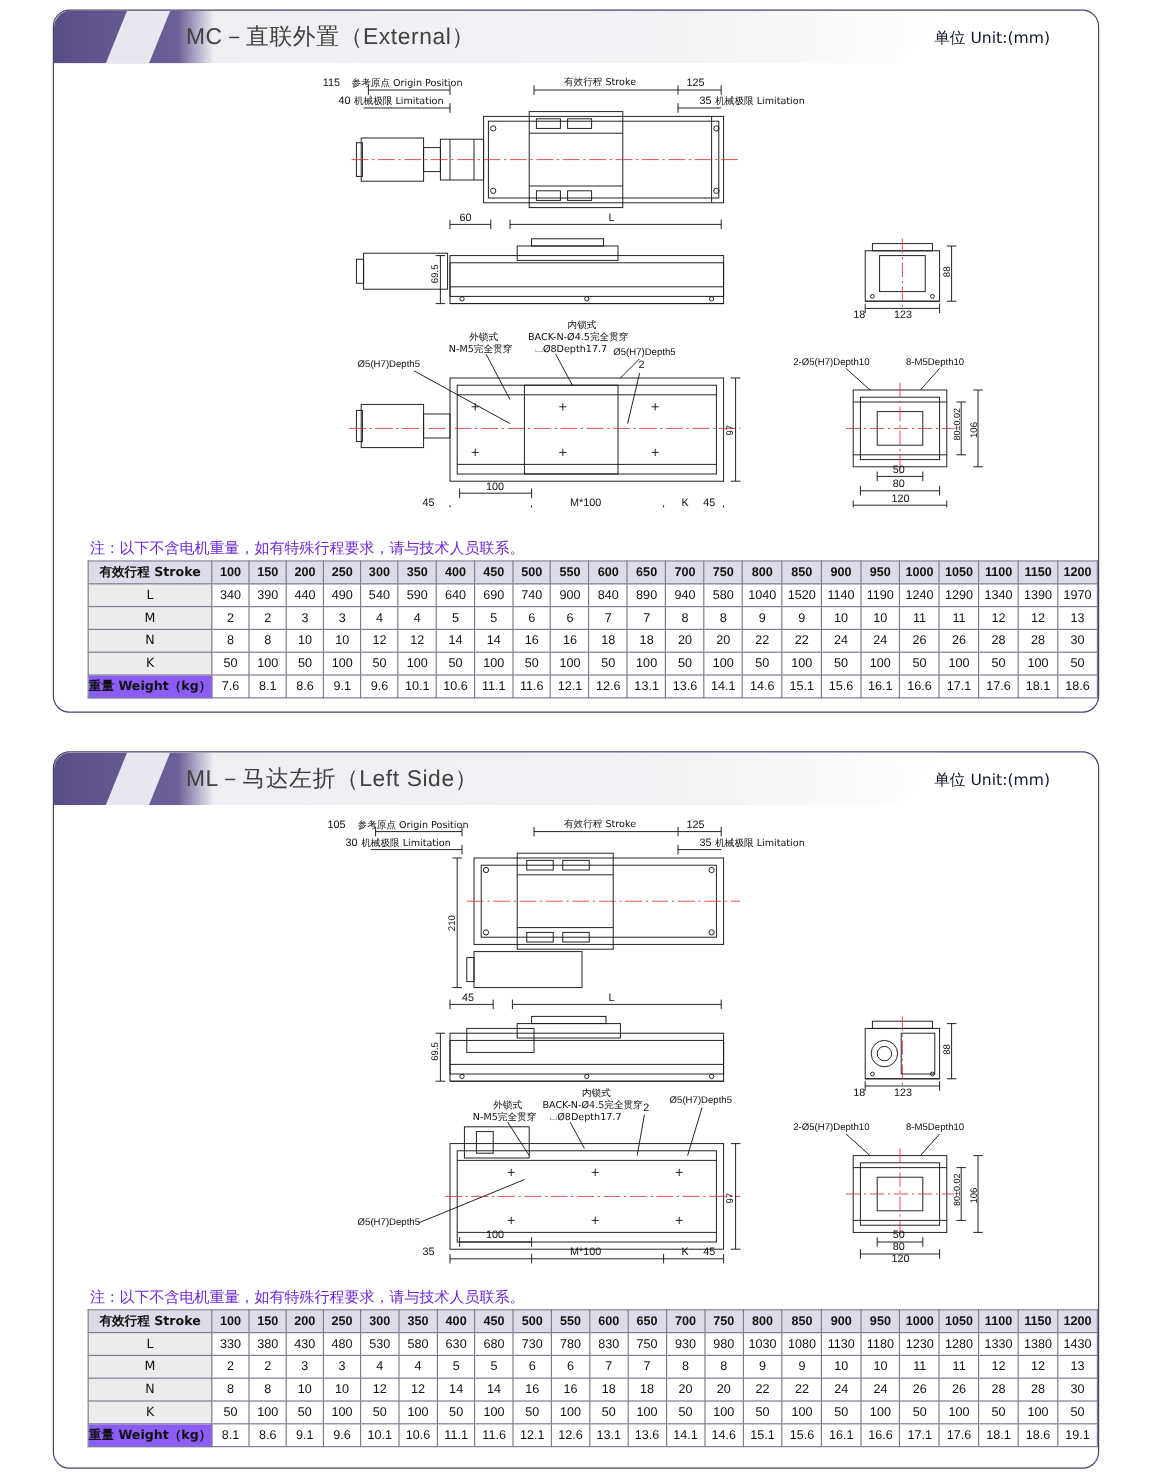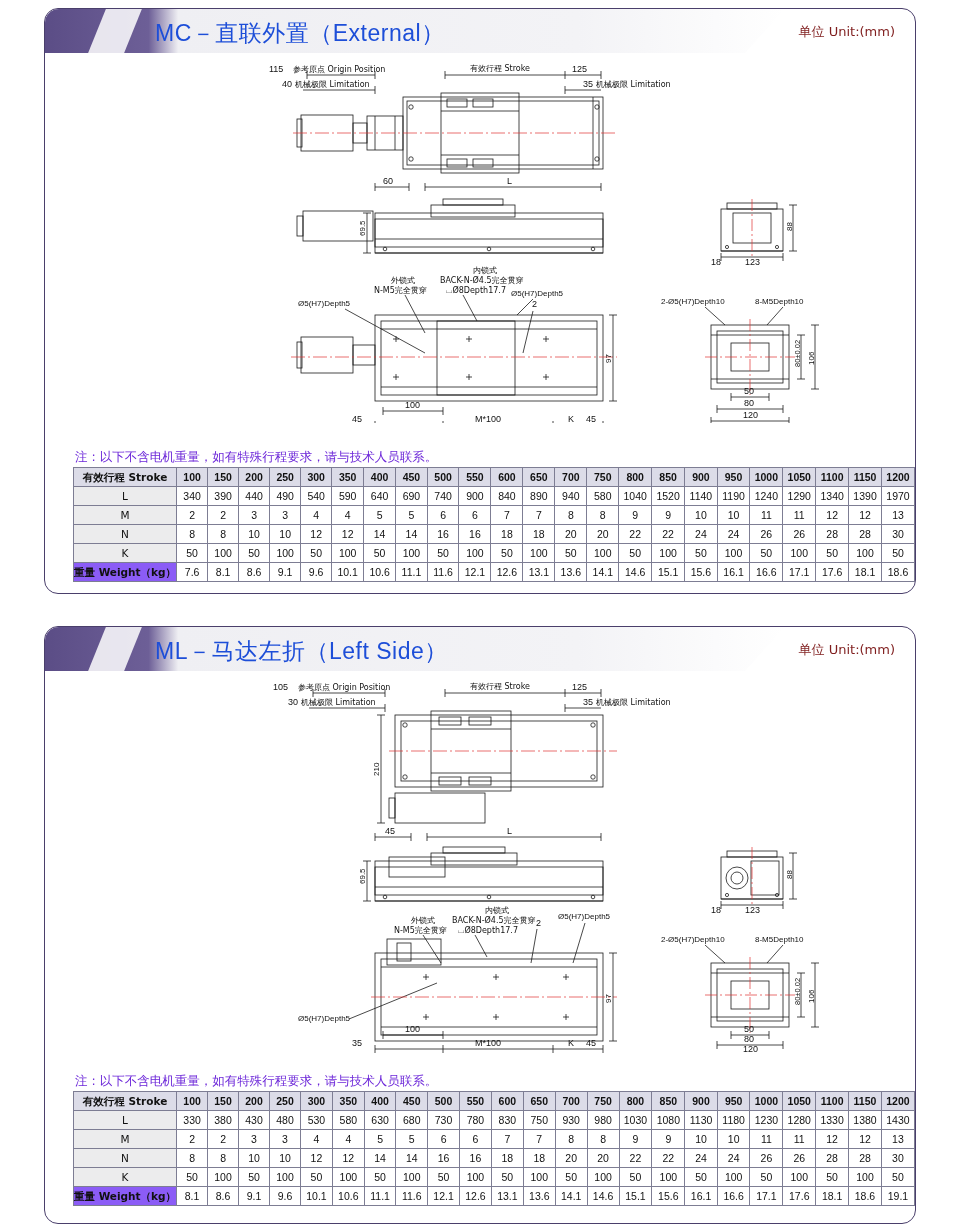--- a/index.html
+++ b/index.html
@@ -34,26 +34,26 @@
   }
   .banner .shape:after{
     content:"";
     position:absolute; left:52px; top:0; width:36px; height:44px;
     background:#ffffff;
     transform:skewX(-22deg);
     opacity:.85;
   }
   .banner .title{
     position:absolute; left:110px; top:9px;
-    font-size:23px; color:#1d4ed8; letter-spacing:.5px;
+    font-size:19px; color:#404040; letter-spacing:.5px;
     font-family:"Liberation Sans", sans-serif;
   }
   .banner .unit{
-    position:absolute; right:20px; top:14px;
-    font-size:13px; color:#7f1d1d;
+    position:absolute; right:40px; top:14px;
+    font-size:13px; color:#0f172a;
   }
 
   
   .draw{
     position:absolute; left:0; right:0;
     top:44px;
   }
   .draw svg{ display:block; }
 
   .note{

